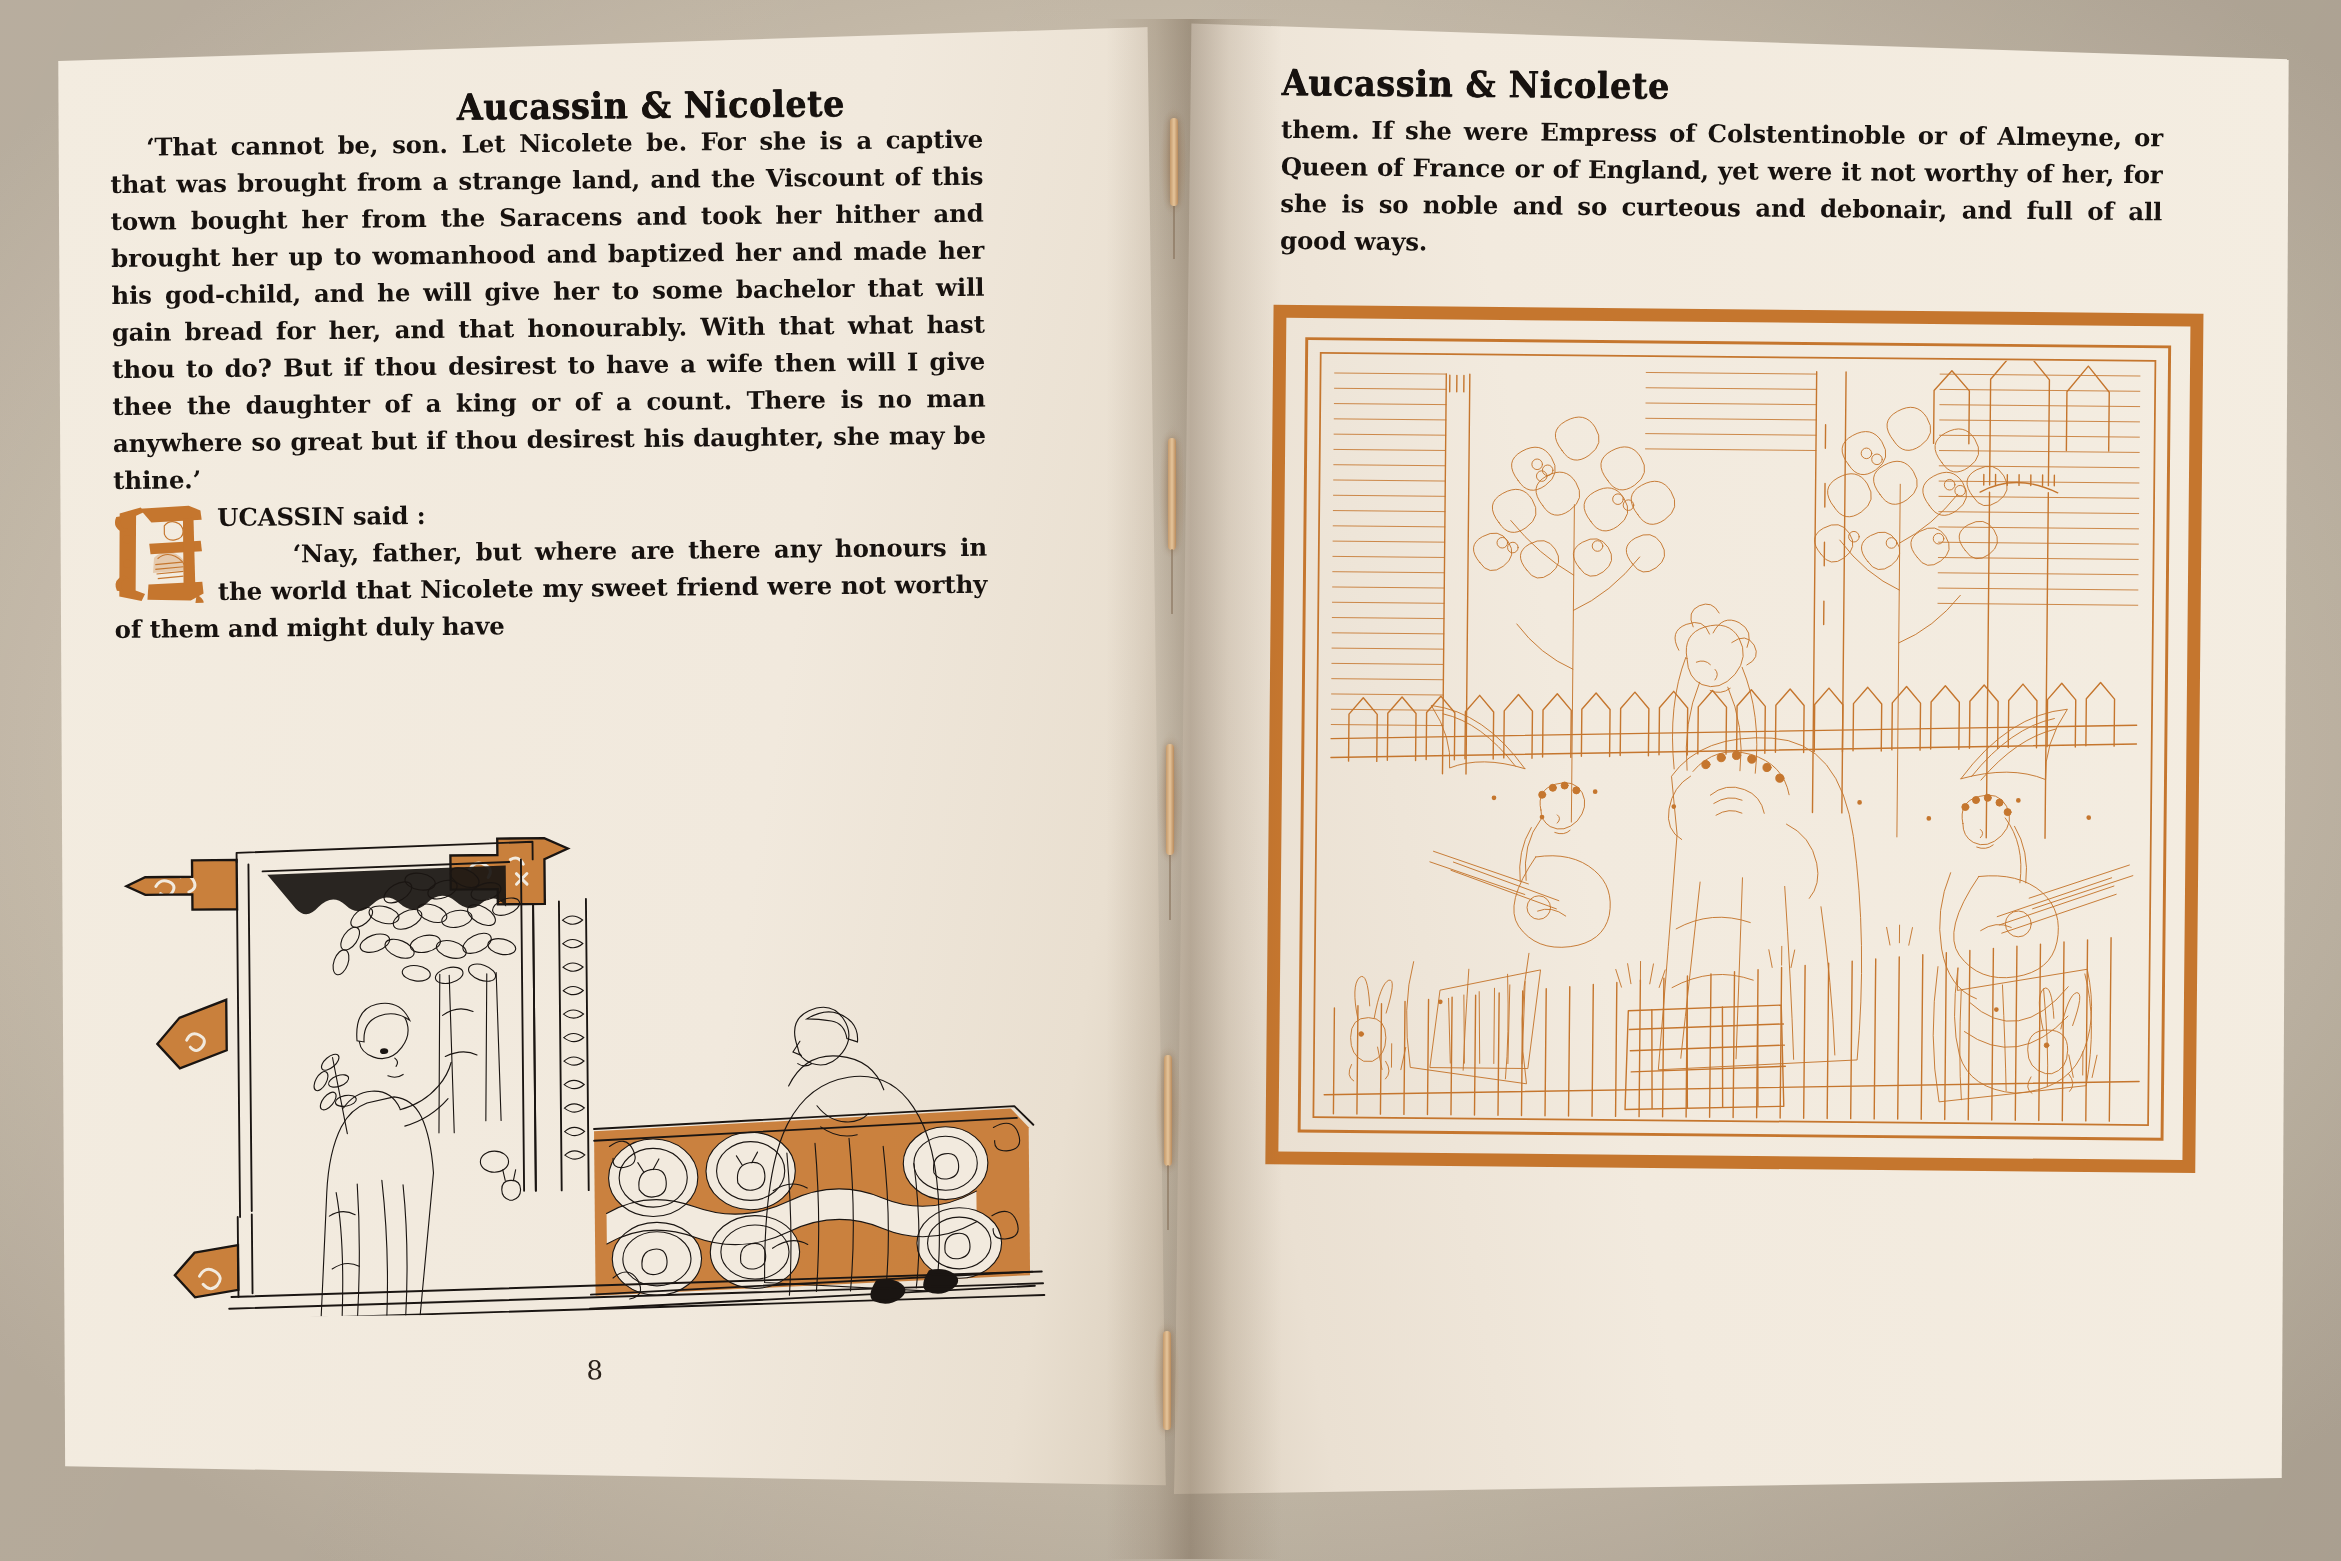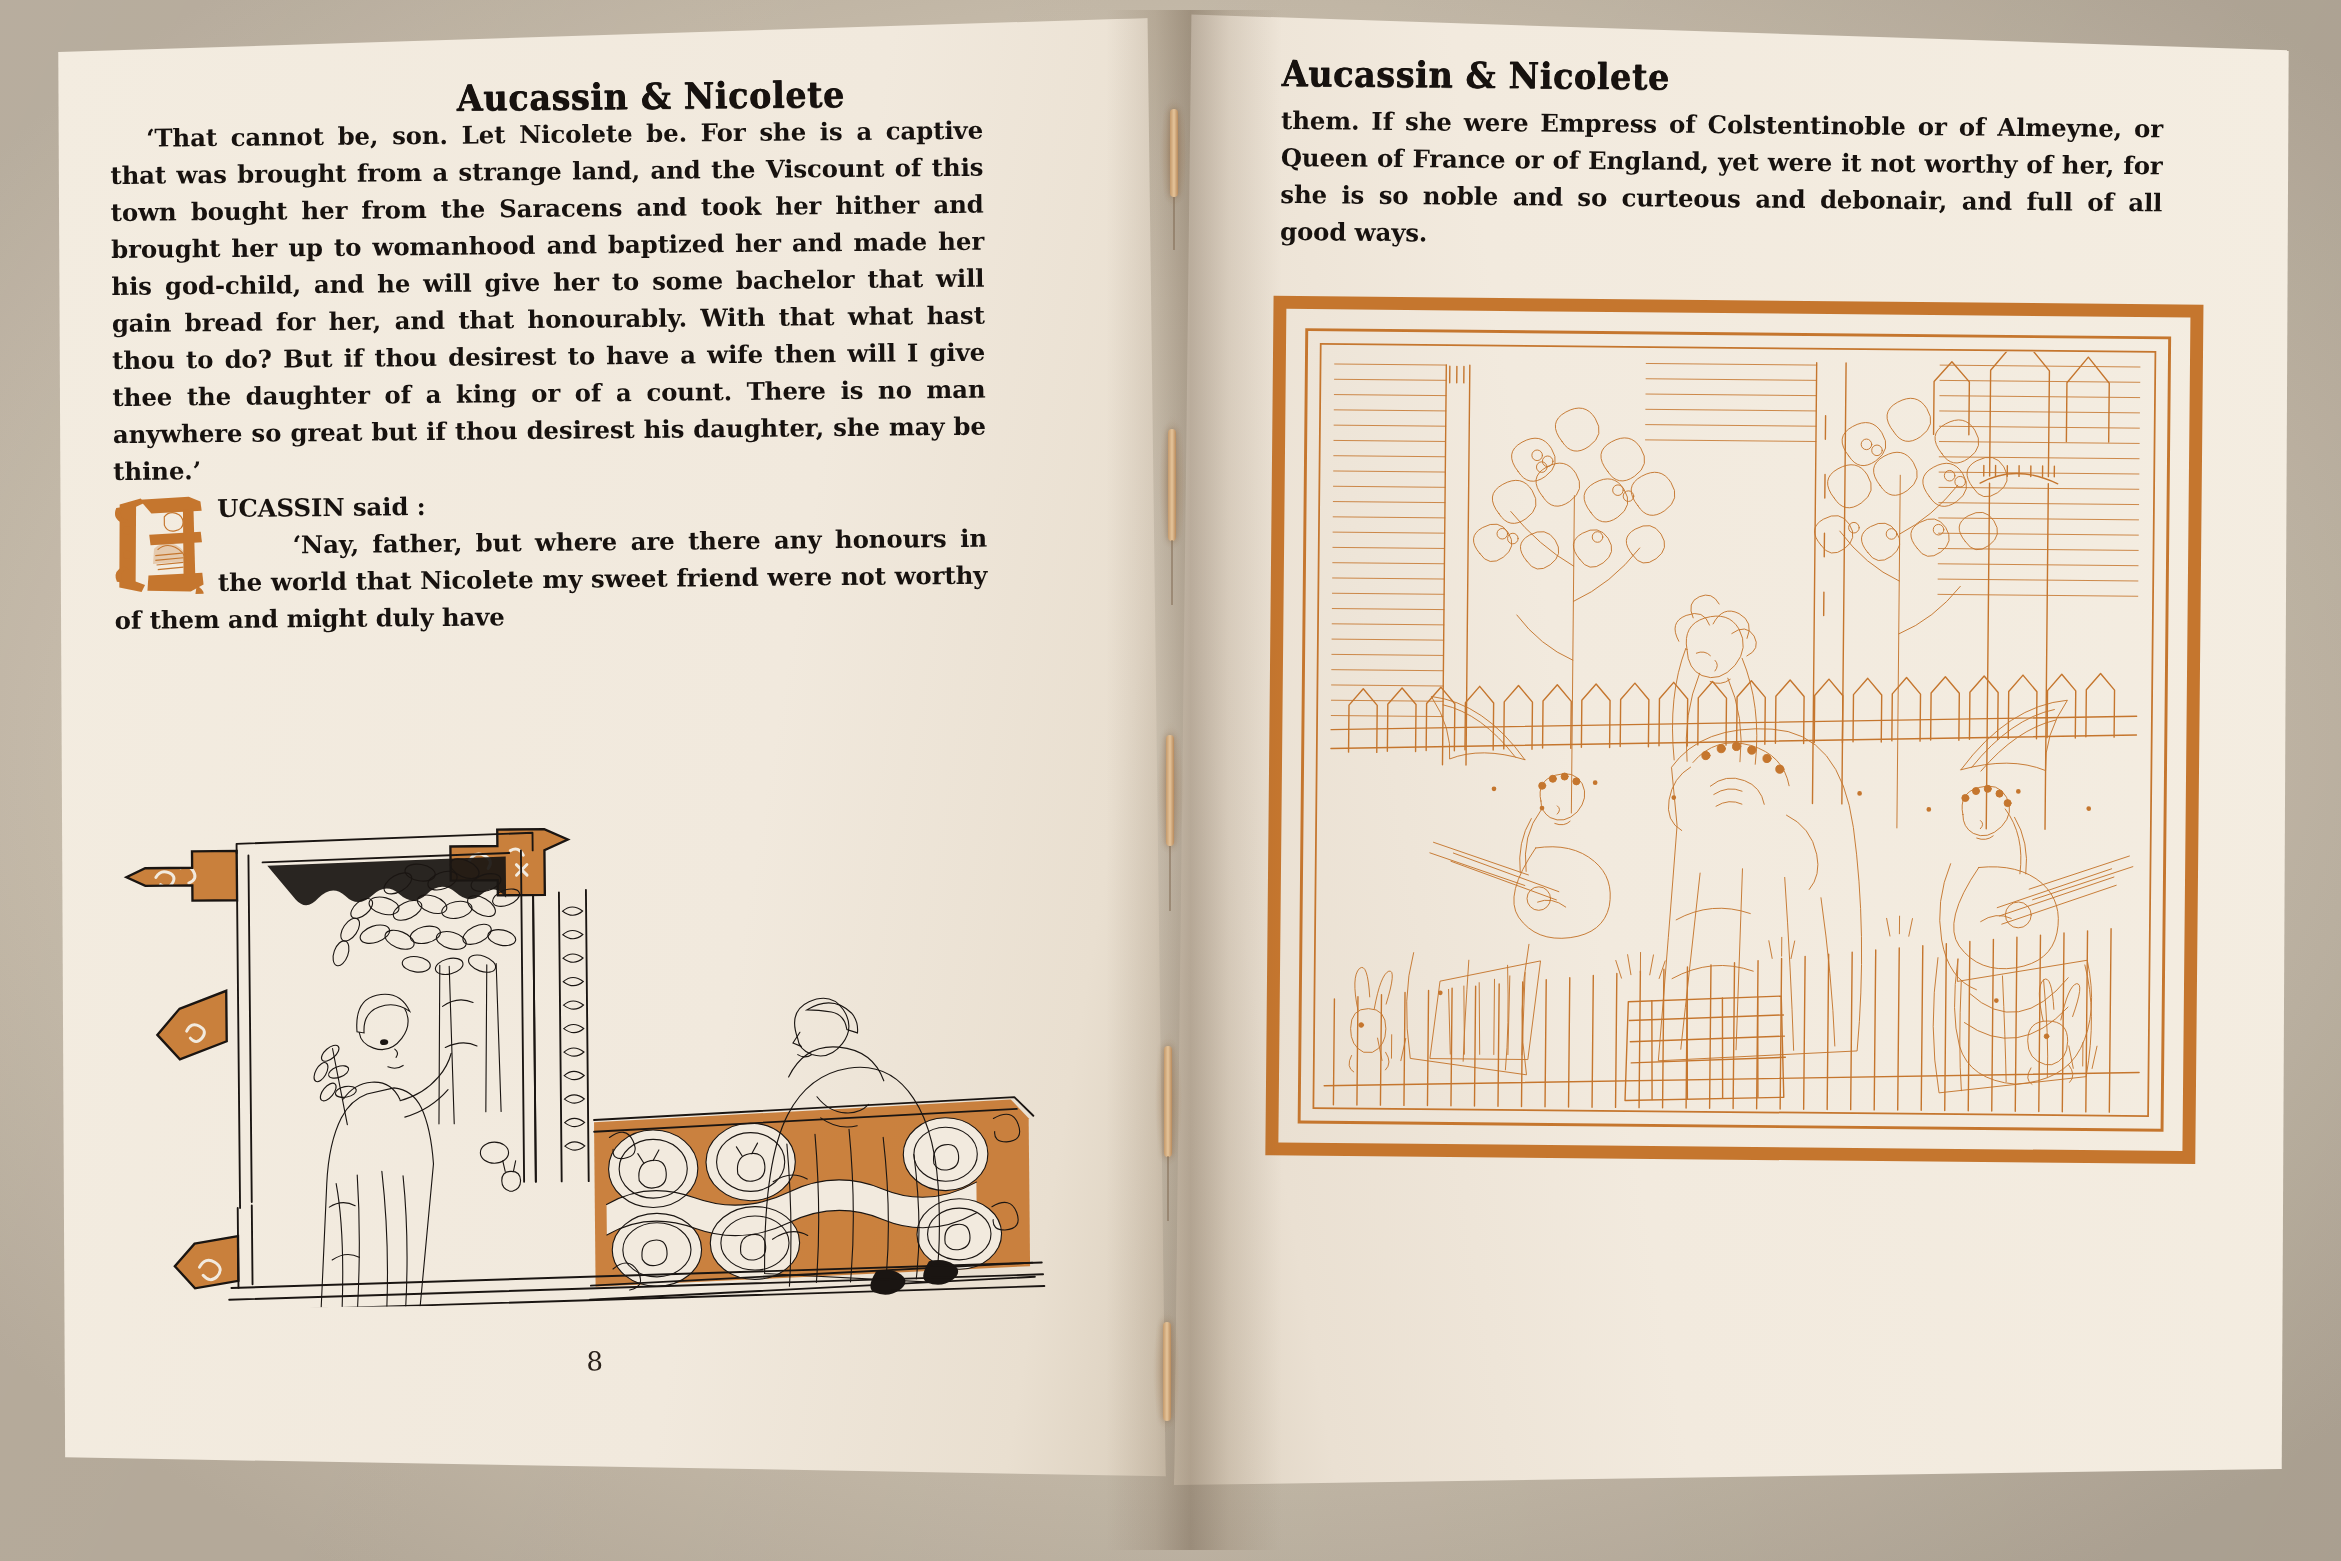--- a/index.html
+++ b/index.html
@@ -22,21 +22,21 @@
   #backdrop::after{
     content:"";
     position:absolute; inset:0;
     background:
       linear-gradient(115deg, rgba(255,255,255,0.05) 0%, rgba(0,0,0,0.0) 30%, rgba(0,0,0,0.06) 100%);
   }
 
   
   #book {
     position: absolute;
-    left: 54px; top: 10px;
+    left: 54px; top: 19px;
     width: 2240px; height: 1540px;
   }
 
   .leaf {
     position: absolute;
     top: 0;
     background: #efe7da;
     box-shadow: 0 8.2px 28px rgba(60,45,30,0.28);
   }
 

